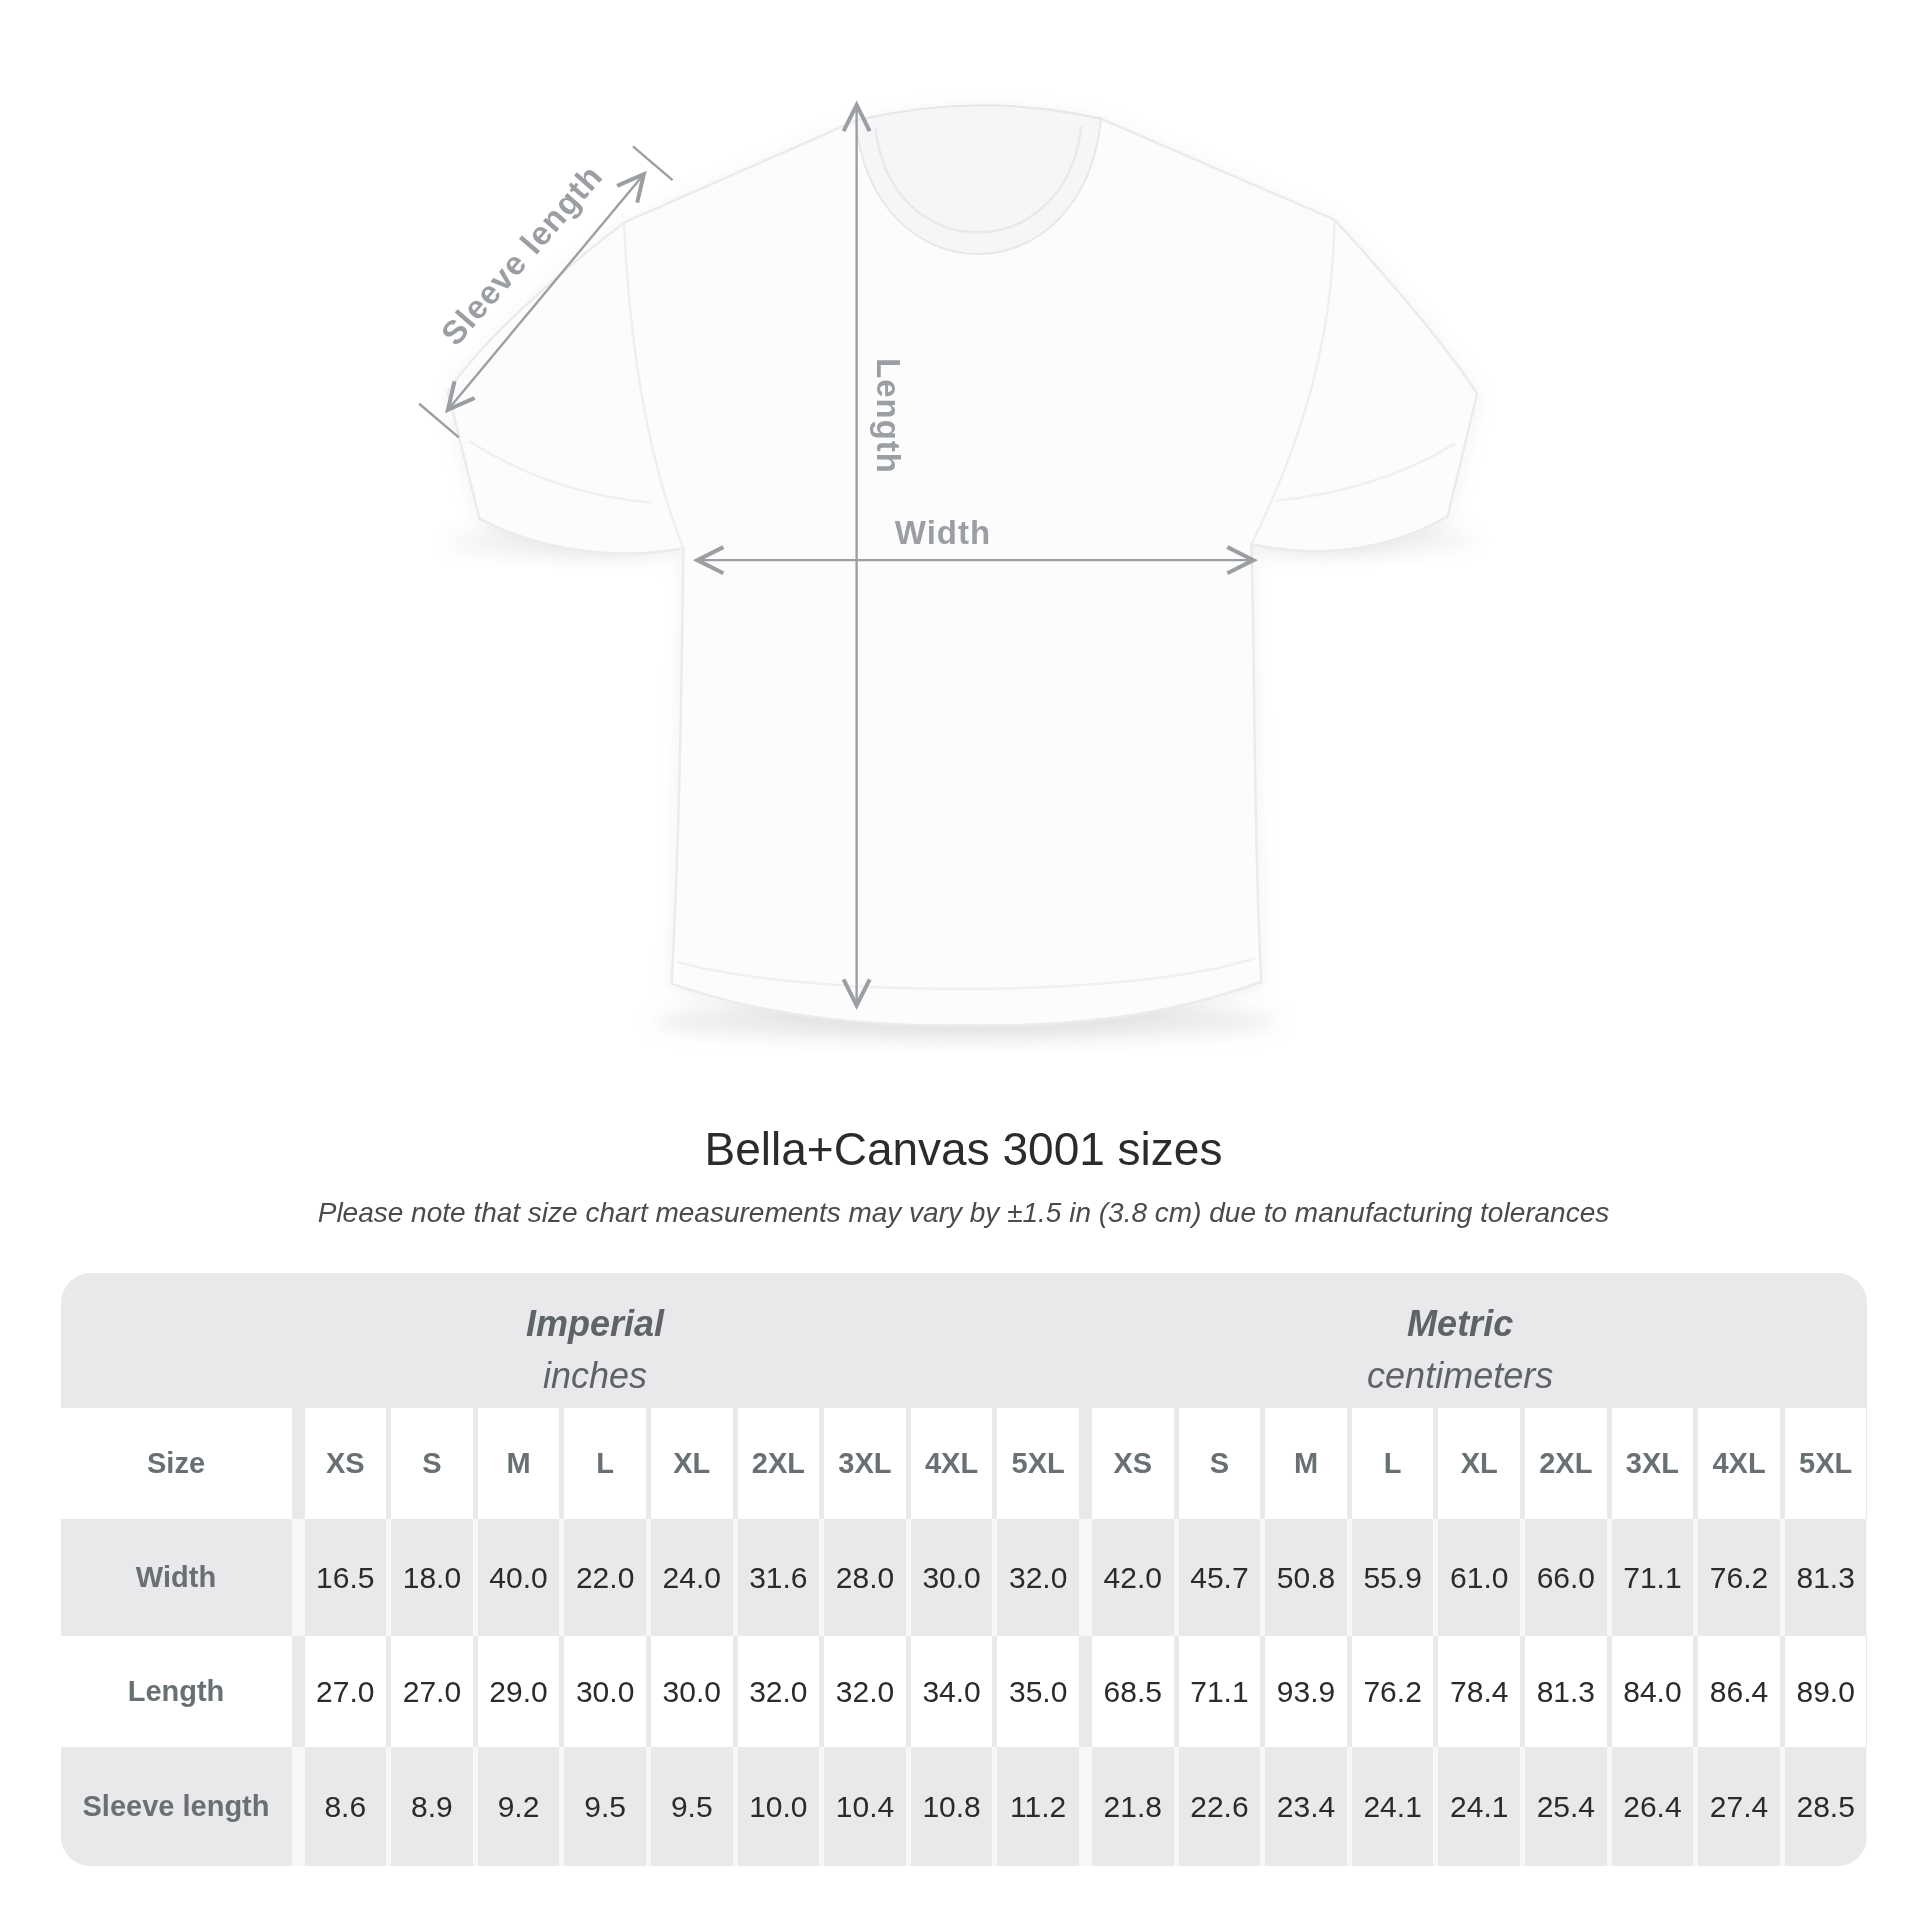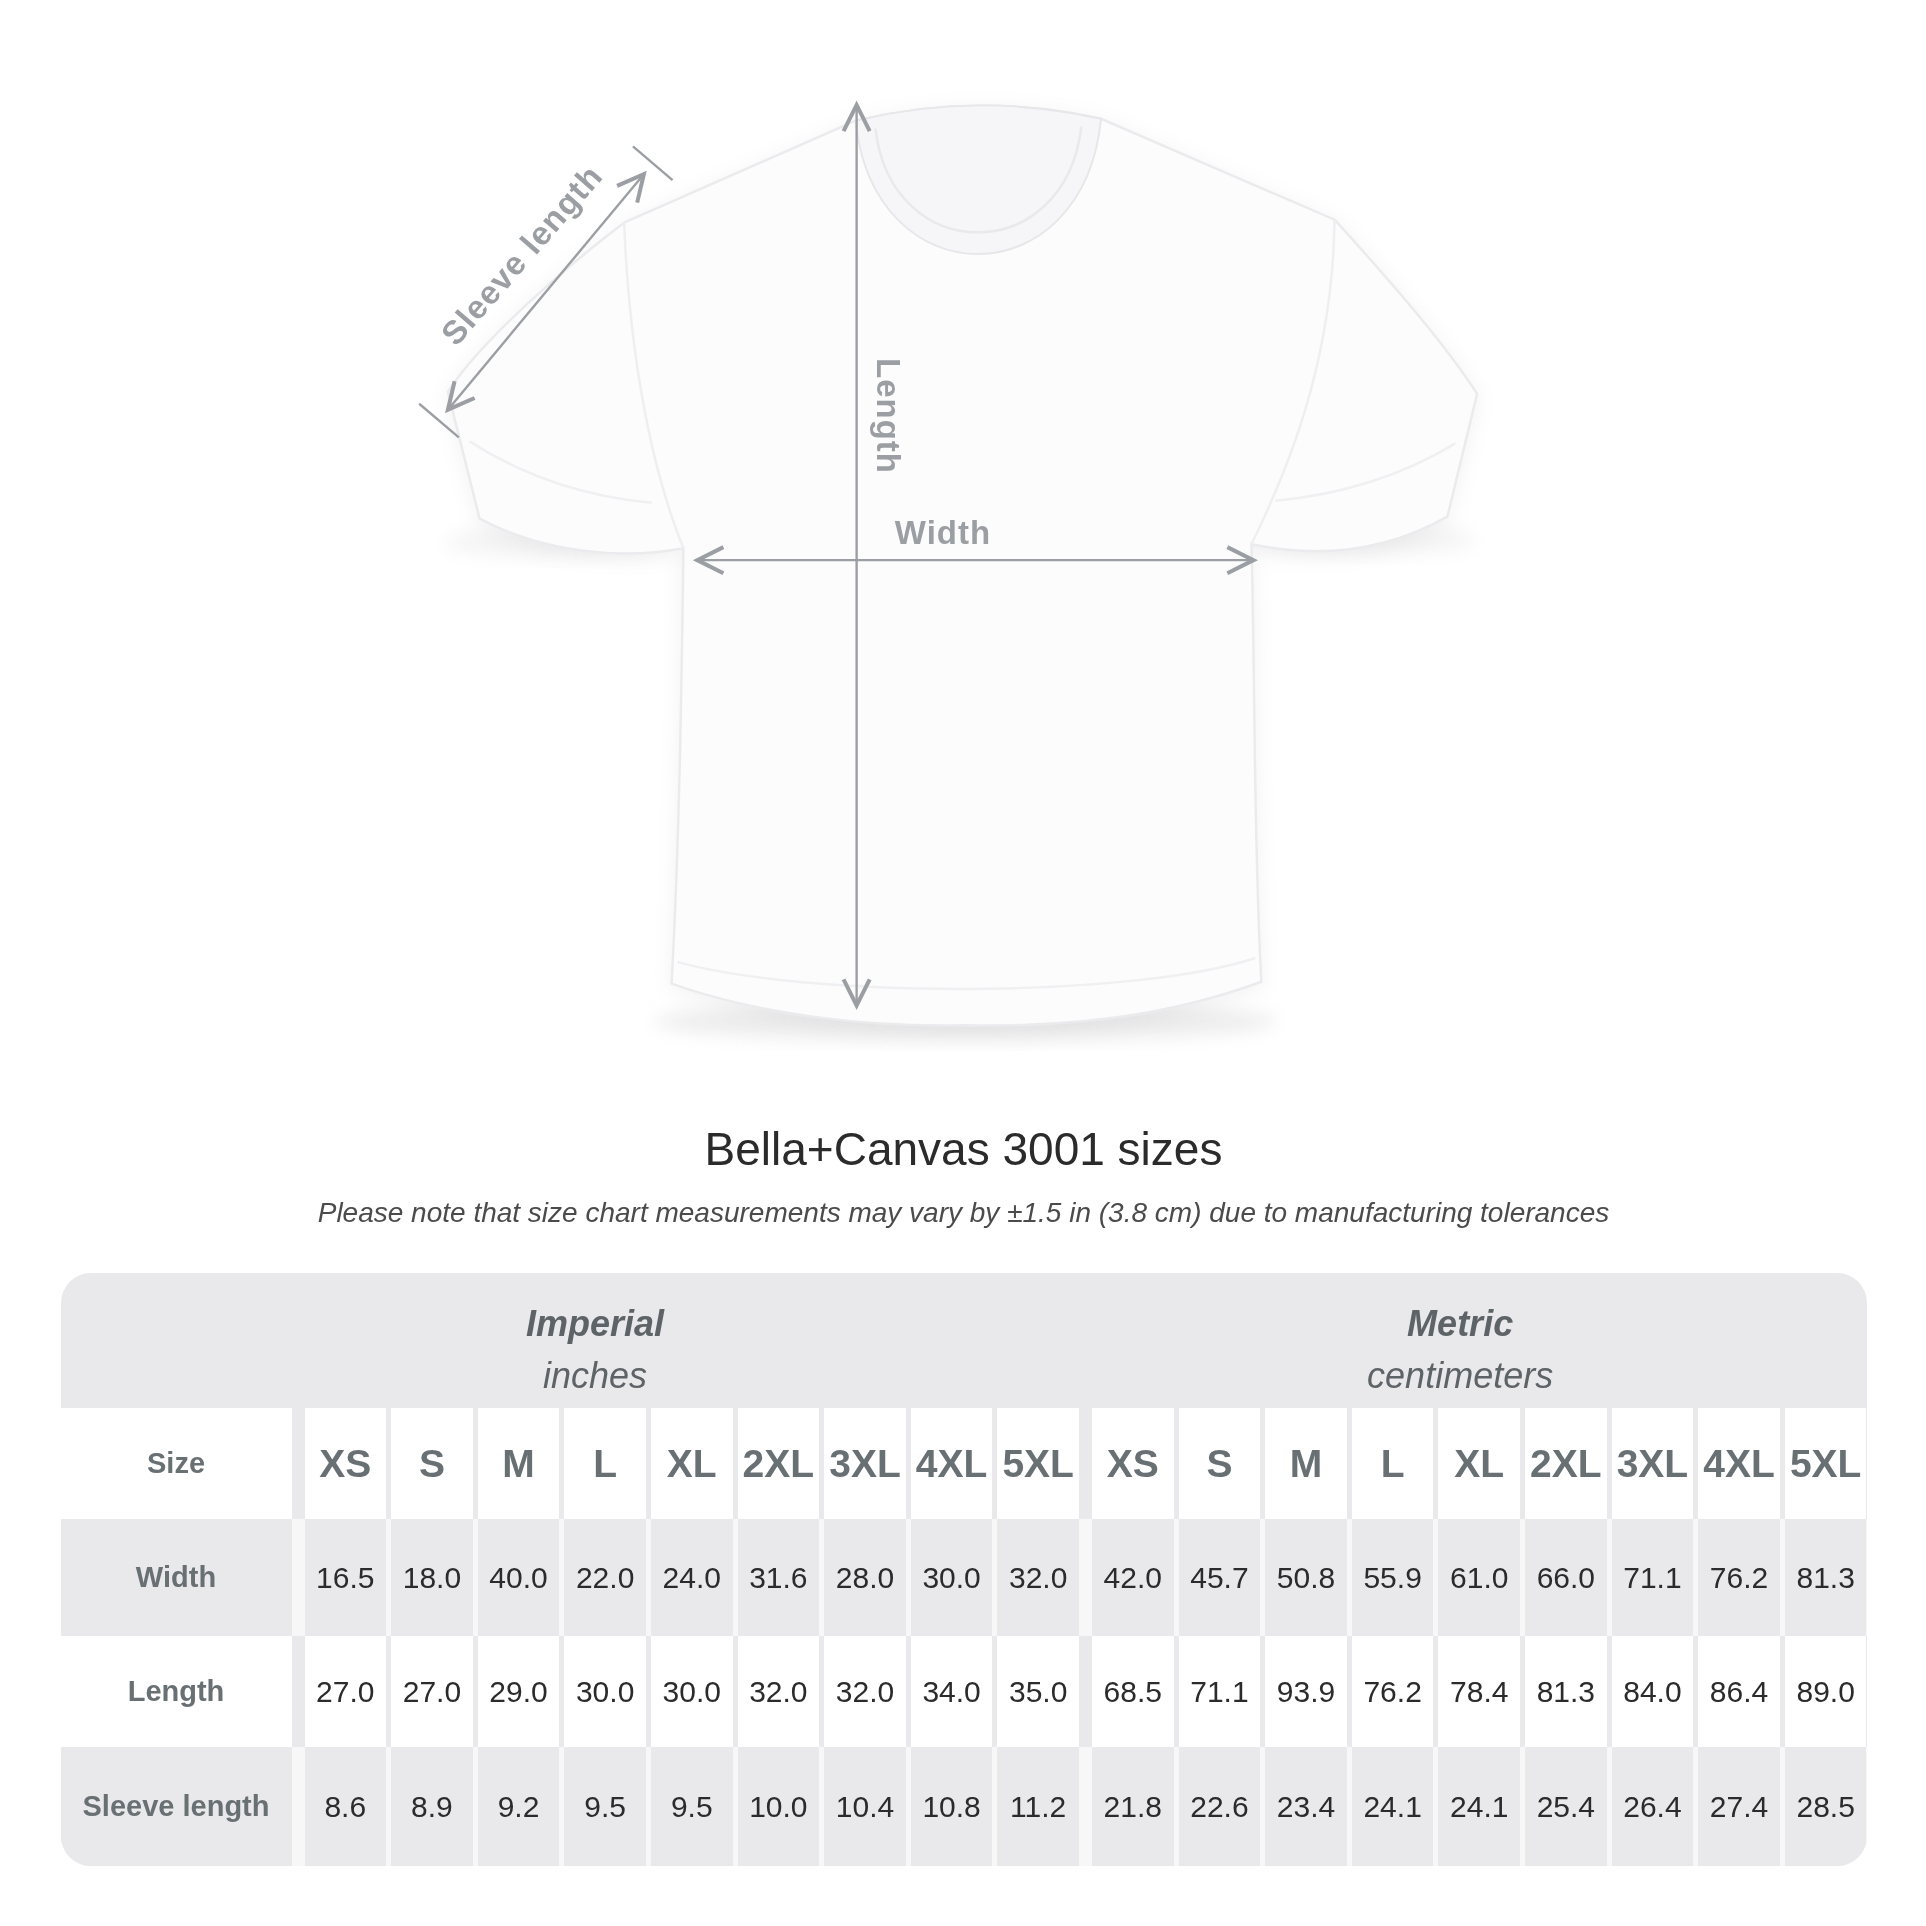--- a/index.html
+++ b/index.html
@@ -49,21 +49,21 @@
   .trow.gray  .lab,.trow.gray  .cellv{background:var(--card_bg,#e9e9eb);}
   .lab{
     width:231px;flex:0 0 231px;display:flex;align-items:center;justify-content:center;
     font-weight:bold;font-size:29px;color:var(--label_text,#697074);
   }
   .cellv{
     flex:1 1 81px;margin-left:5px;display:flex;align-items:center;justify-content:center;
     font-size:30px;color:var(--number_text,#2b2b2b);
   }
   .cellv.gstart{margin-left:13px;}
-  .cellv.hdr{font-weight:bold;font-size:39px;color:var(--label_text,#697074);}
+  .cellv.hdr{font-weight:bold;font-size:29px;color:var(--label_text,#697074);}
 </style>
 </head>
 <body>
 
 <div class="diagram">
   <svg width="1927" height="1051" viewBox="0 0 1946 1062">
     <defs>
       <filter id="soft" x="-30%" y="-30%" width="160%" height="160%">
         <feGaussianBlur stdDeviation="9"></feGaussianBlur>
       </filter>

